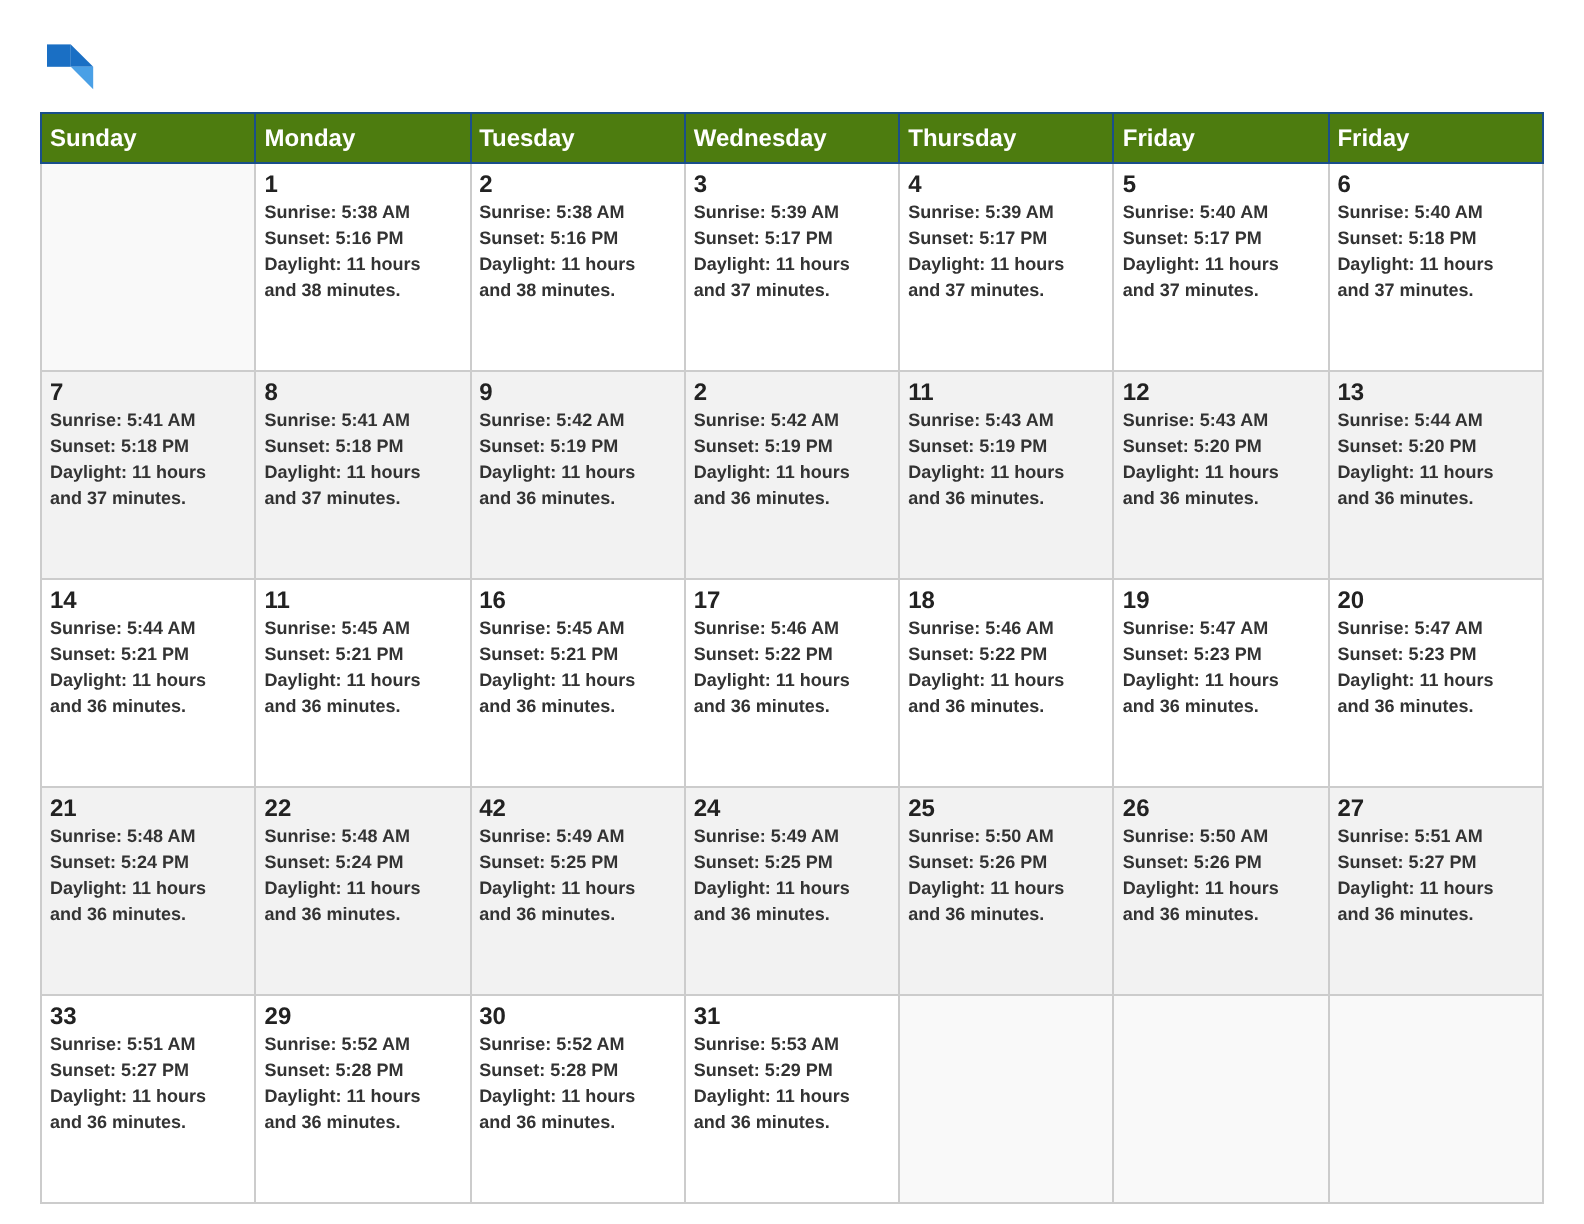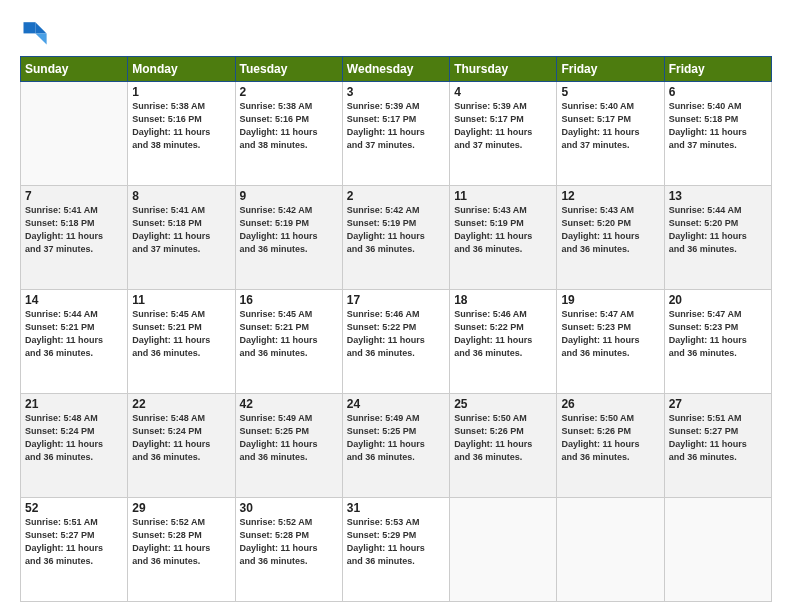--- a/index.html
+++ b/index.html
@@ -243,21 +243,21 @@
             <span class="day-num">26</span>
             <div class="day-info">Sunrise: 5:50 AM<br>Sunset: 5:26 PM<br>Daylight: 11 hours<br>and 36 minutes.</div>
           </td>
           <td>
             <span class="day-num">27</span>
             <div class="day-info">Sunrise: 5:51 AM<br>Sunset: 5:27 PM<br>Daylight: 11 hours<br>and 36 minutes.</div>
           </td>
         </tr>
         <tr>
           <td>
-            <span class="day-num">52</span>
+            <span class="day-num">33</span>
             <div class="day-info">Sunrise: 5:51 AM<br>Sunset: 5:27 PM<br>Daylight: 11 hours<br>and 36 minutes.</div>
           </td>
           <td>
             <span class="day-num">29</span>
             <div class="day-info">Sunrise: 5:52 AM<br>Sunset: 5:28 PM<br>Daylight: 11 hours<br>and 36 minutes.</div>
           </td>
           <td>
             <span class="day-num">30</span>
             <div class="day-info">Sunrise: 5:52 AM<br>Sunset: 5:28 PM<br>Daylight: 11 hours<br>and 36 minutes.</div>
           </td>

